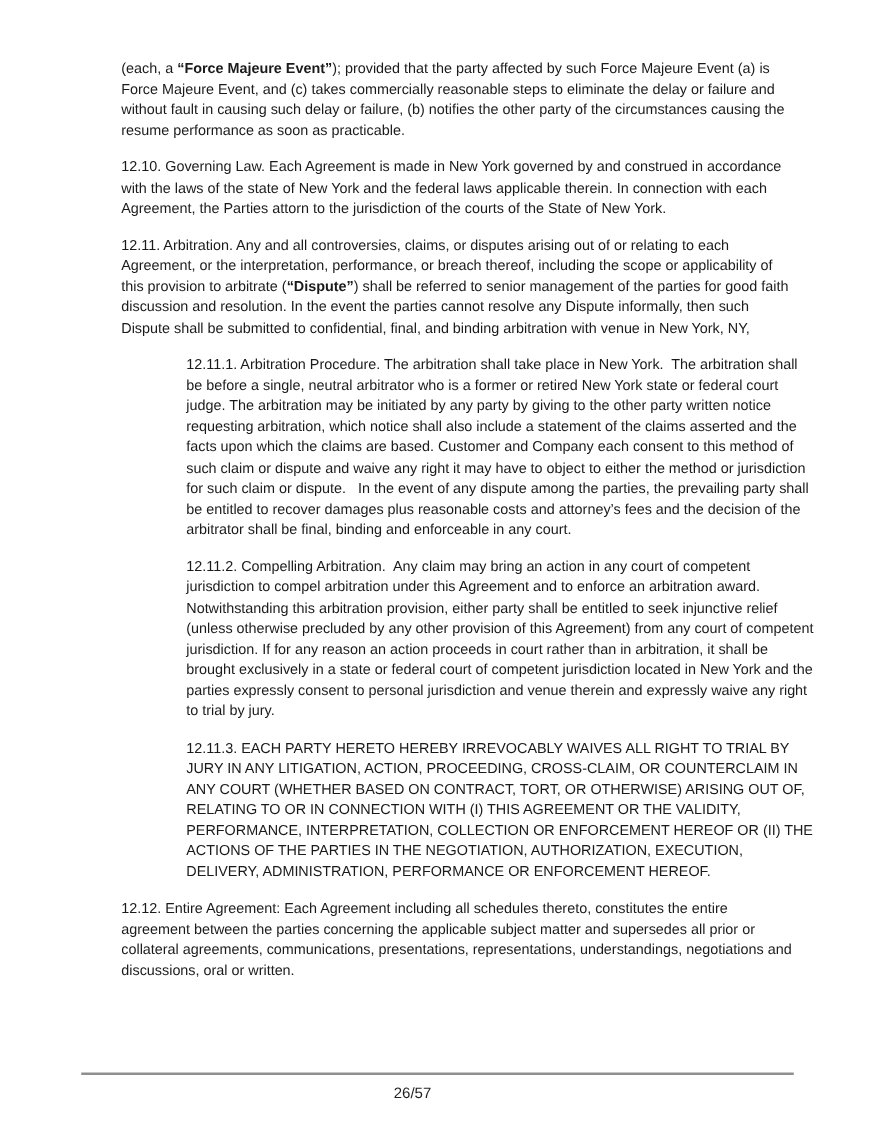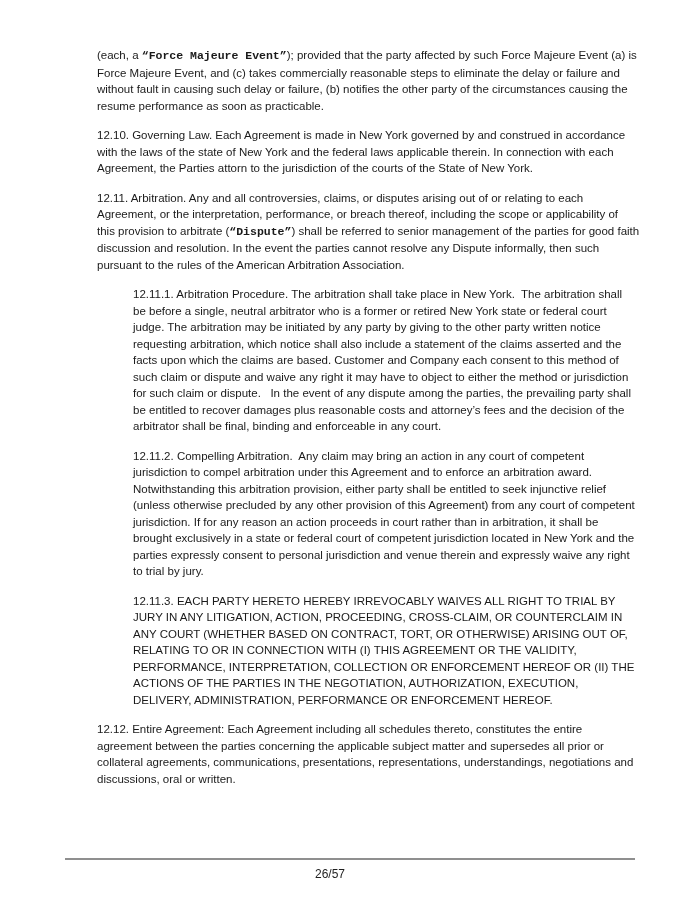--- a/index.html
+++ b/index.html
@@ -23,23 +23,23 @@
     top: 47px;
     left: 97px;
     right: 40px;
   }
   .para {
     font-size: 11.5px;
     line-height: 16.5px;
     margin-bottom: 13px;
     color: #1a1a1a;
   }
-  .para.indent { margin-left: 36px; }
+  .para.indent { margin-left: 52px; }
   .line { white-space: pre; }
-  .b { font-weight: bold; font-family: Liberation Mono, monospace; }
+  .b { font-weight: bold; }
   .u { }
   .footer-divider {
     position: absolute;
     top: 858px;
     left: 65px;
     width: 570px;
     height: 0;
     border-top: 2px solid #8f8f8f;
   }
   .page-number {
@@ -66,21 +66,21 @@
       <div class="para">
         <div class="line"><span>12.10. </span><span class="u">Governing Law.</span><span> Each Agreement is made in New York governed by and construed in accordance</span></div>
         <div class="line"><span>with the laws of the state of New York and the federal laws applicable therein. In connection with each</span></div>
         <div class="line"><span>Agreement, the Parties attorn to the jurisdiction of the courts of the State of New York.</span></div>
       </div>
       <div class="para">
         <div class="line"><span>12.11. </span><span class="u">Arbitration</span><span>. Any and all controversies, claims, or disputes arising out of or relating to each</span></div>
         <div class="line"><span>Agreement, or the interpretation, performance, or breach thereof, including the scope or applicability of</span></div>
         <div class="line"><span>this provision to arbitrate (</span><span class="b">“Dispute”</span><span>) shall be referred to senior management of the parties for good faith</span></div>
         <div class="line"><span>discussion and resolution. In the event the parties cannot resolve any Dispute informally, then such</span></div>
-        <div class="line"><span>pursuant to the rules of the American Arbitration Association.</span></div>
+        <div class="line"><span>Dispute shall be submitted to confidential, final, and binding arbitration with venue in New York, NY,</span></div>
       </div>
       <div class="para indent">
         <div class="line"><span>12.11.1. </span><span class="u">Arbitration Procedure</span><span>. The arbitration shall take place in New York.  The arbitration shall</span></div>
         <div class="line"><span>be before a single, neutral arbitrator who is a former or retired New York state or federal court</span></div>
         <div class="line"><span>judge. The arbitration may be initiated by any party by giving to the other party written notice</span></div>
         <div class="line"><span>requesting arbitration, which notice shall also include a statement of the claims asserted and the</span></div>
         <div class="line"><span>facts upon which the claims are based. Customer and Company each consent to this method of</span></div>
         <div class="line"><span>such claim or dispute and waive any right it may have to object to either the method or jurisdiction</span></div>
         <div class="line"><span>for such claim or dispute.   In the event of any dispute among the parties, the prevailing party shall</span></div>
         <div class="line"><span>be entitled to recover damages plus reasonable costs and attorney’s fees and the decision of the</span></div>

